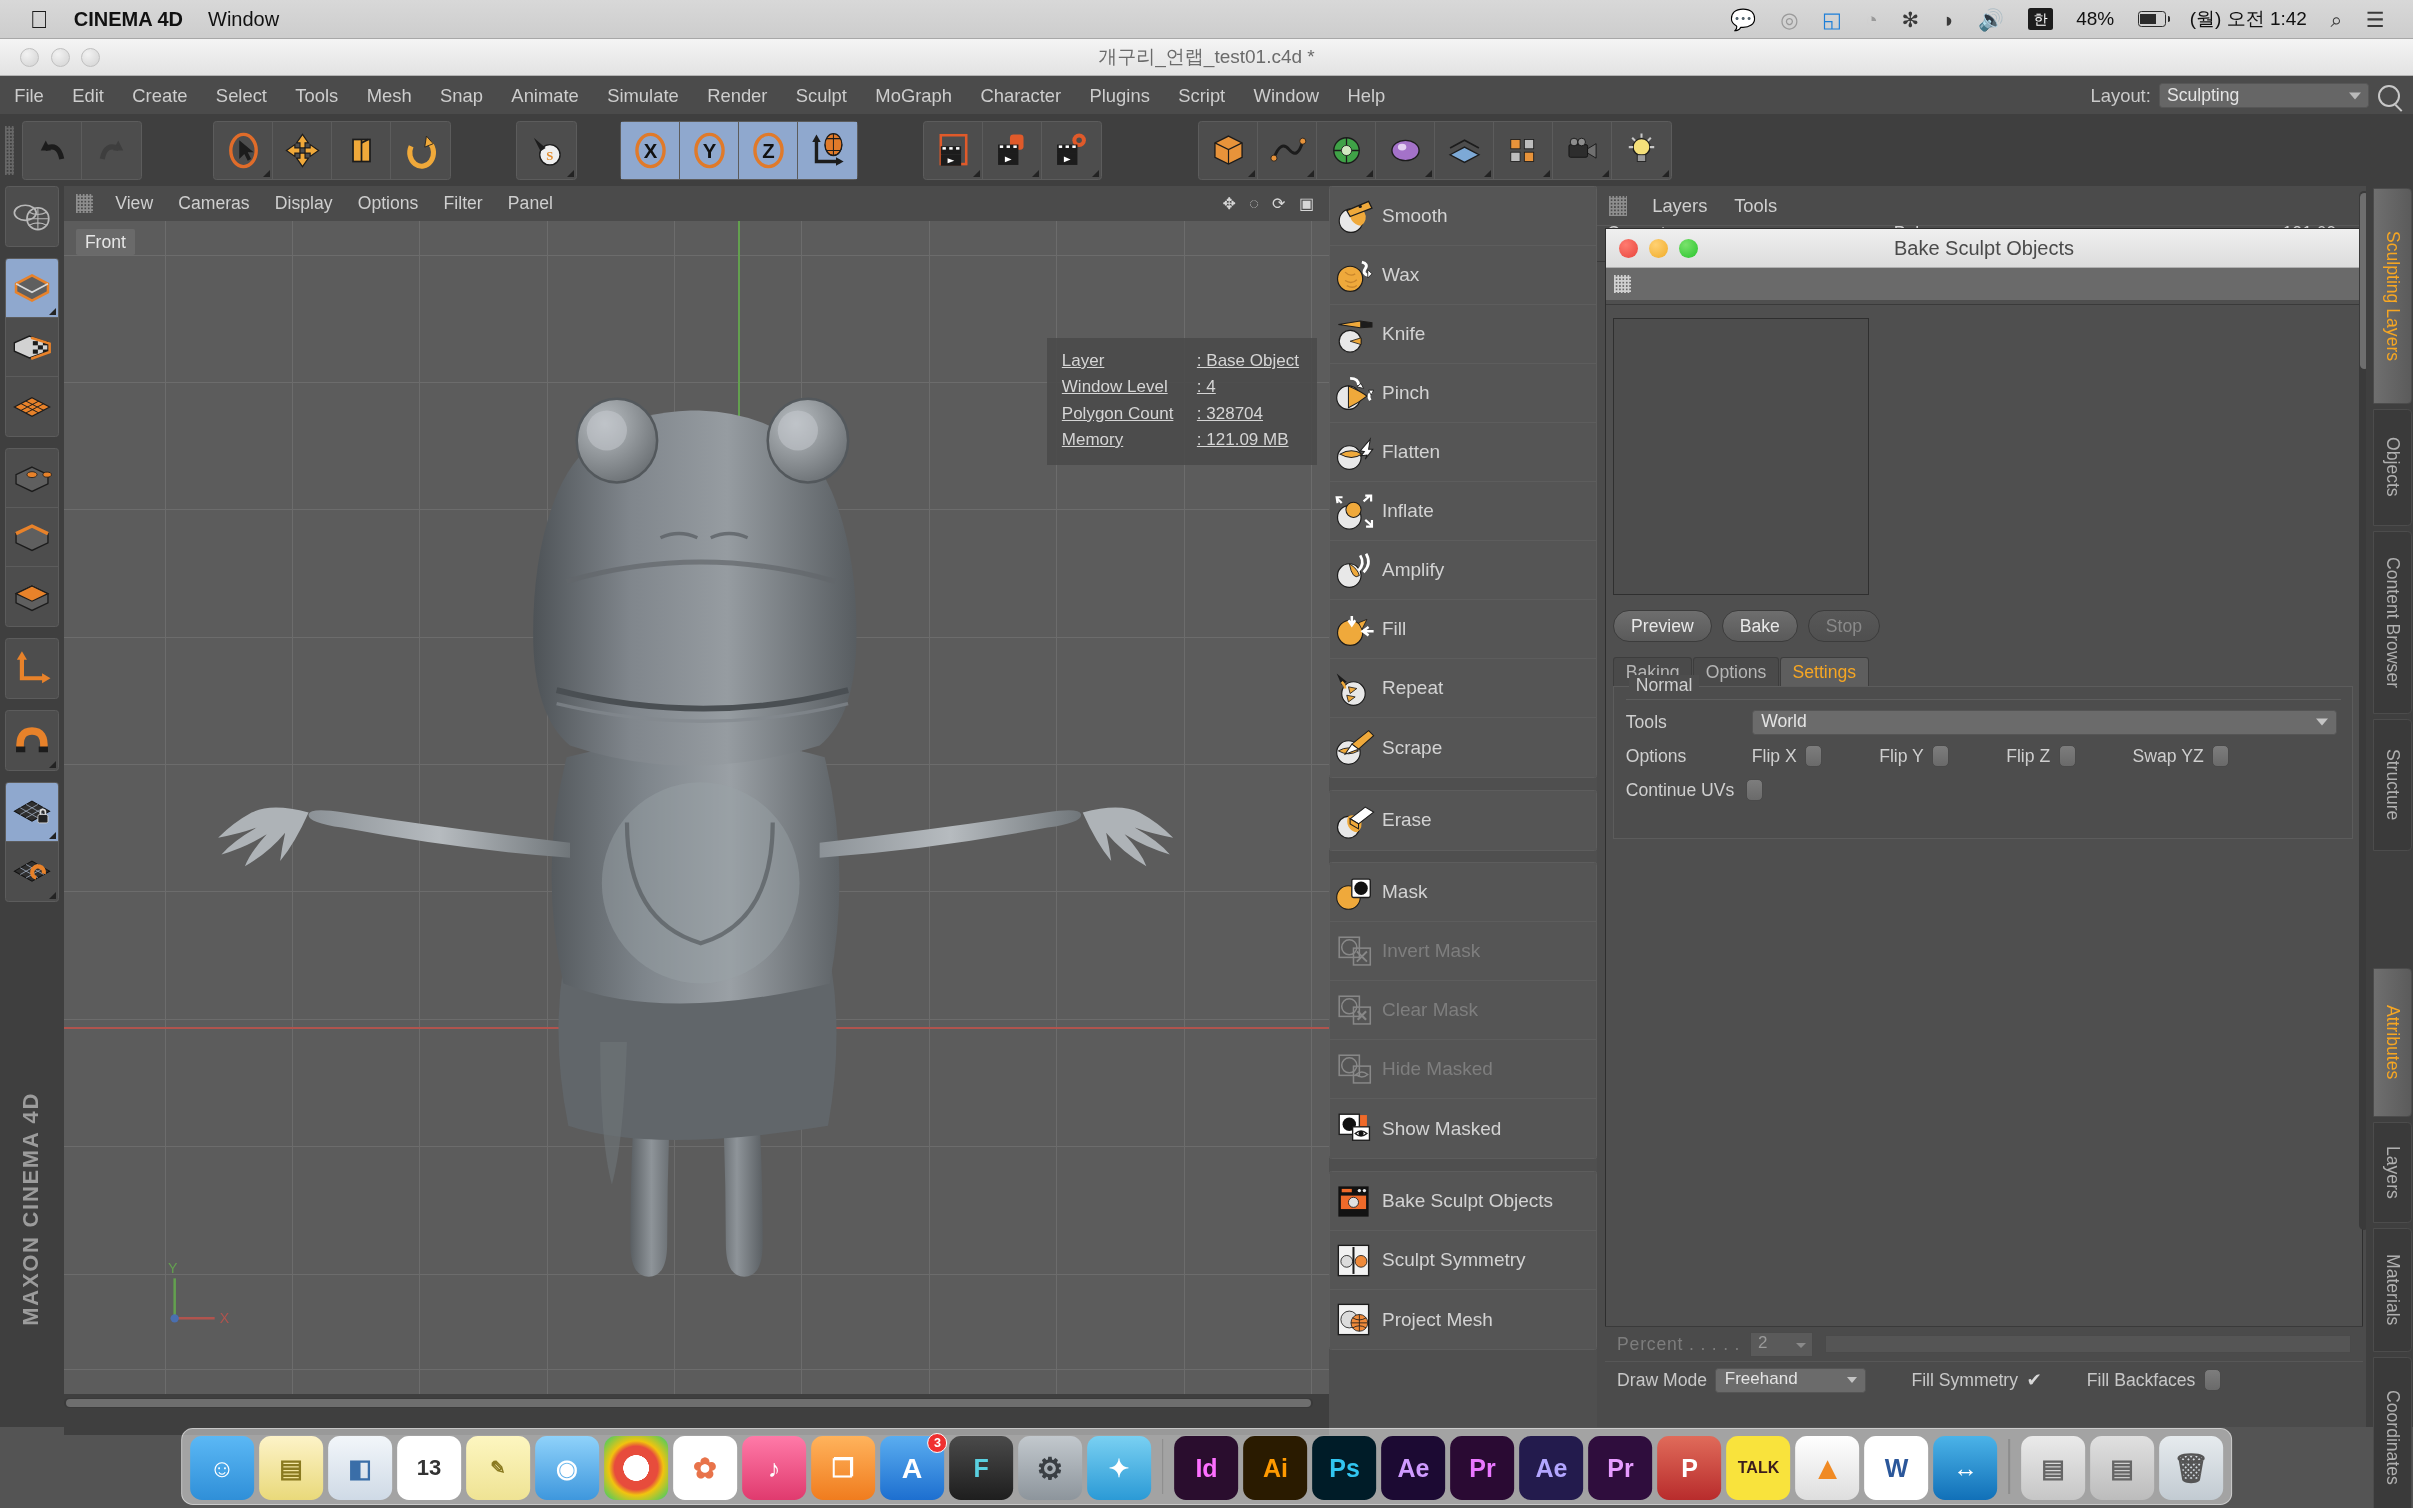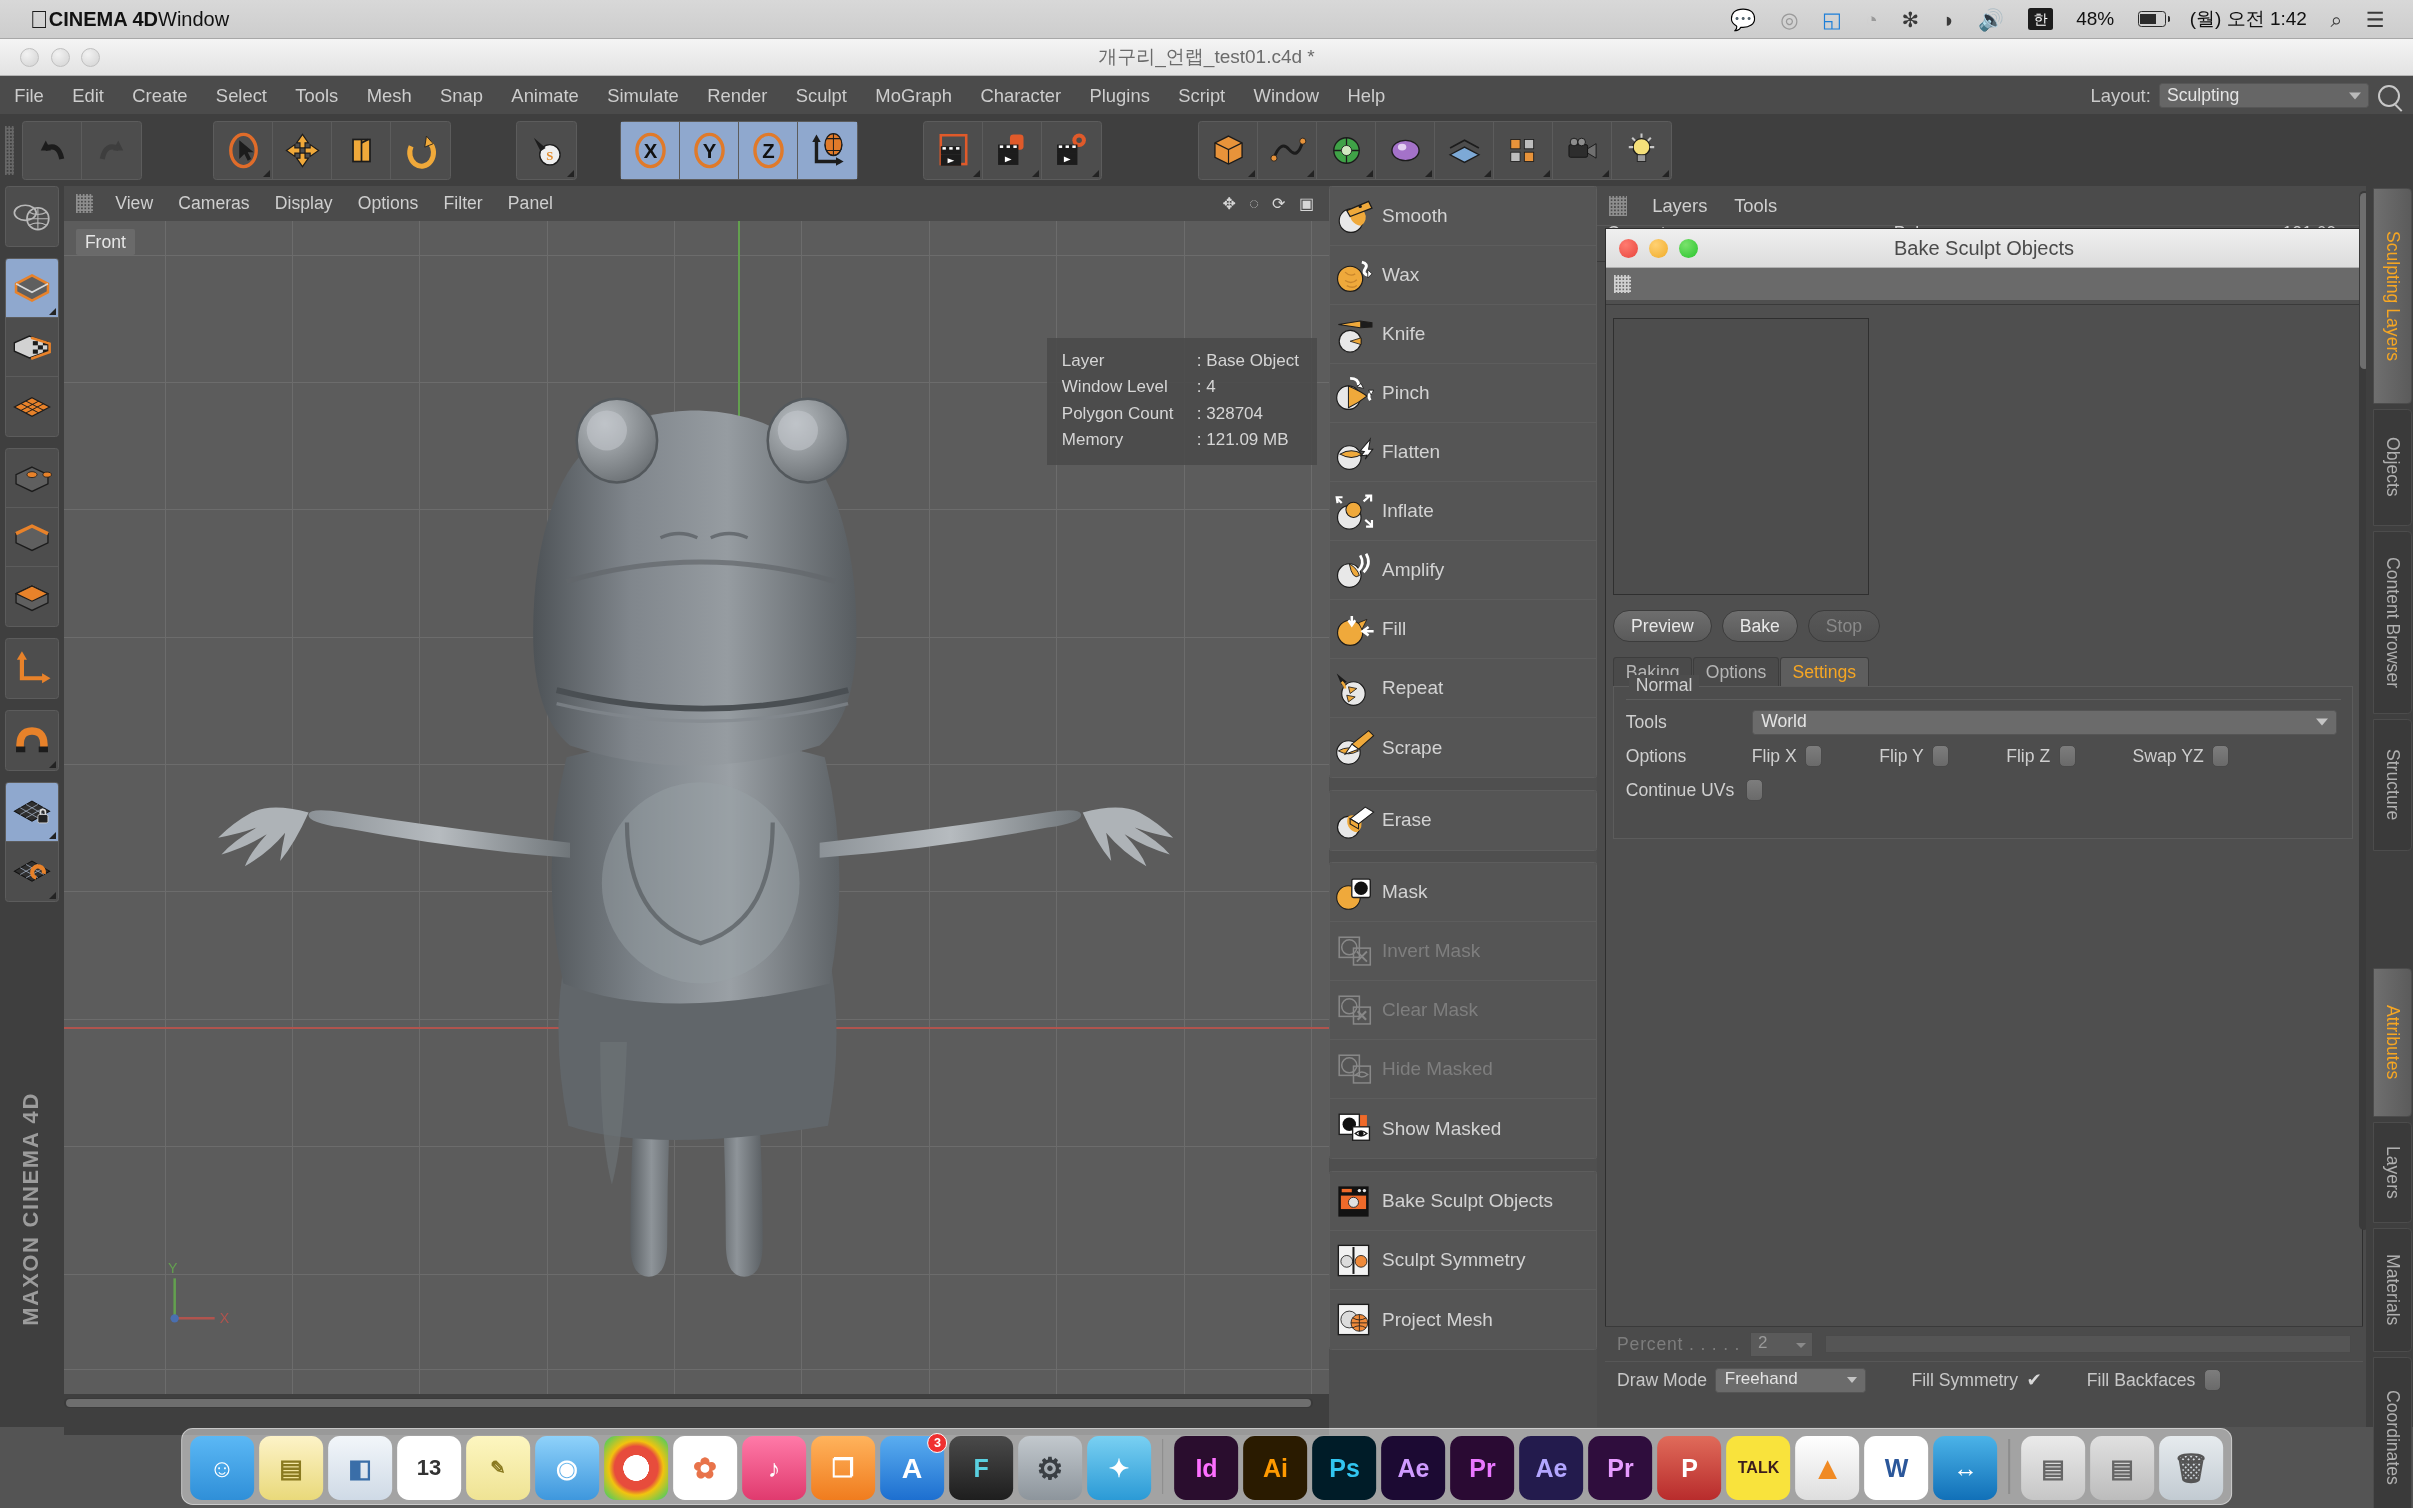--- a/index.html
+++ b/index.html
@@ -7,21 +7,21 @@
   body { font-family:"Liberation Sans", sans-serif; -webkit-font-smoothing:antialiased; }
 
   
   #macbar{
     position:absolute; left:0; top:0; width:2413px; height:39px;
     background:linear-gradient(#d8d8d8,#cdcdcd);
     border-bottom:0.8px solid #a8a8a8;
     display:flex; align-items:center; z-index:60;
   }
   .mb-apple{ margin-left:30px; font-size:25px; line-height:25px; color:#1a1a1a; }
-  .mb-item{ font-size:20px; color:#111; }
+  .mb-item{ margin-left:25px; font-size:20px; color:#111; }
   .mb-item.bold{ font-weight:bold; }
   .mb-right{ margin-left:auto; display:flex; align-items:center; gap:23.5px; margin-right:28.5px; }
   .mb-ico{ font-size:21px; color:#3a3a3a; line-height:1; }
   .mb-ico.dim{ color:#9a9a9a; }
   .mb-txt{ font-size:19px; color:#111; }
   .kr-badge{ background:#1d1d1d; color:#fff; font-size:14.2px; padding:1.7px 5px; border-radius:2.5px; }
   .batt{ border:1.7px solid #2b2b2b; border-radius:3.4px; width:28.5px; height:16px; position:relative; display:inline-block;}
   .batt:after{content:"";position:absolute;right:-5px;top:4.2px;width:2.5px;height:5.9px;background:#2b2b2b;border-radius:0 1.7px 1.7px 0;}
   .batt i{position:absolute;left:1.7px;top:1.7px;bottom:1.7px;width:60%;background:#2b2b2b;}
 
@@ -96,21 +96,21 @@
 
   #viewport{ position:absolute; left:0; top:35px; width:1265px; height:1173px;
     background:#5c5c5c; overflow:hidden; }
   .gl-v{ position:absolute; top:0; bottom:0; width:0.8px; background:#6c6c6c; }
   .gl-h{ position:absolute; left:0; right:0; height:0.8px; background:#6c6c6c; }
   .axis-y{ position:absolute; left:674px; top:0; width:1.7px; background:#63a04f; height:268px; }
   .axis-x{ position:absolute; left:0; top:806px; height:1.7px; background:#b0544e; width:1316px; }
   #vp-label{ position:absolute; left:11.7px; top:8.4px; background:#6a6a6a; color:#e6e6e6;
     font-size:17.6px; padding:2.5px 9.2px; border-radius:1.7px;}
   #hud{ position:absolute; right:11.7px; top:117px; background:rgba(74,74,74,.88);
-        padding:10px 15px 11.7px 15px; font-size:17px; color:#d5d5d5; line-height:1.55;}
+        padding:10px 15px 11.7px 15px; font-size:17px; color:#d5d5d5; line-height:1.55;text-decoration:underline;}
   #hud table{ border-collapse:collapse; }
   #hud td{ padding:0 3.4px 0 0; white-space:nowrap; }
   #hud td.k{ padding-right:23.5px; }
   #axisgiz{ position:absolute; left:99px; bottom:59px; width:75px; height:75px; }
 
   
   #sculptpal{ position:absolute; left:1329px; top:147px; width:268px; bottom:0; background:#4f4f4f; }
   .spgrp{ border:0.8px solid #5d5d5d; border-radius:2.5px; margin:0 0 11.7px 0; overflow:hidden;}
   .sprow{ height:59px; display:flex; align-items:center; border-bottom:0.8px solid #5d5d5d; background:#555; }
   .sprow:last-child{ border-bottom:none; }

